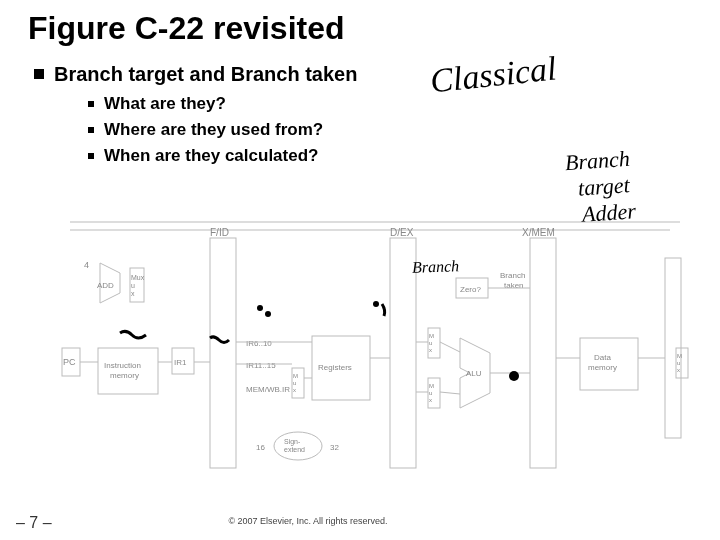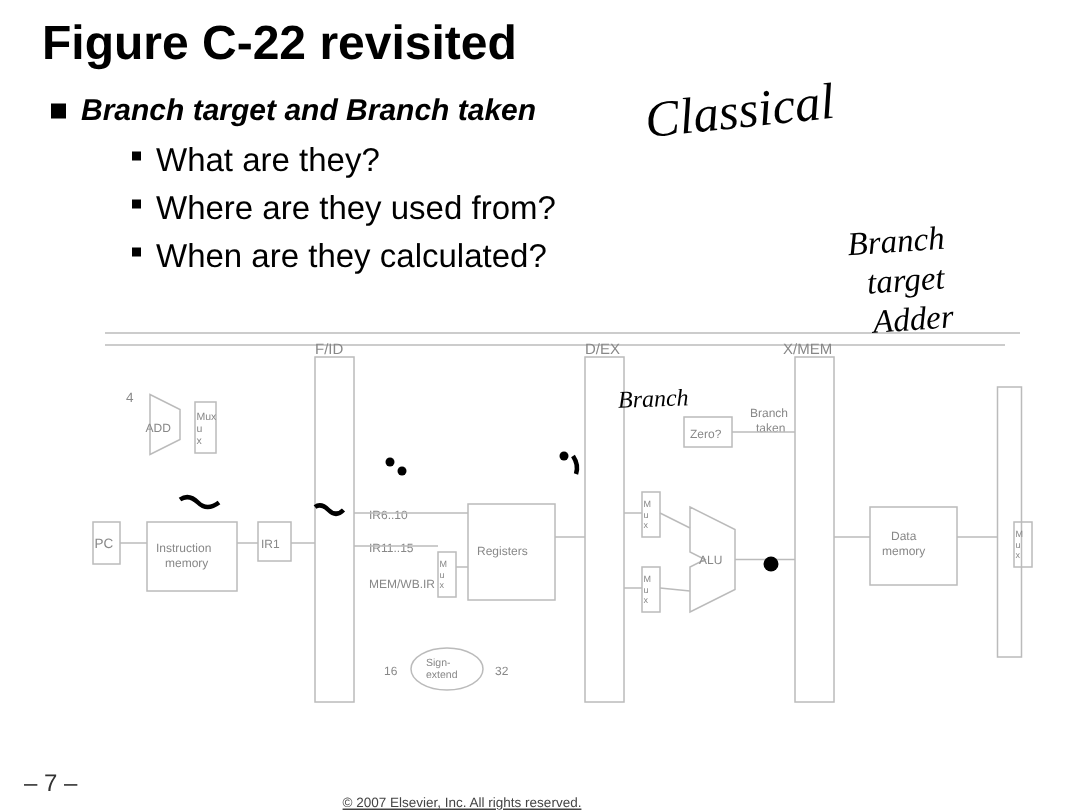--- a/index.html
+++ b/index.html
@@ -26,39 +26,38 @@
     margin: 0 0 8px 0;
   }
   .bullet-main {
     display: flex;
     align-items: flex-start;
     gap: 10px;
     font-size: 20px;
     font-weight: bold;
     margin-left: 6px;
     margin-top: 16px;
-    font-style: italic;
   }
   .bullet-main .sq {
     width: 10px;
     height: 10px;
     background: #000;
     margin-top: 6px;
     flex: 0 0 auto;
   }
   .sub-list {
     margin-left: 60px;
     margin-top: 8px;
   }
   .bullet-sub {
     display: flex;
     align-items: flex-start;
     gap: 10px;
-    font-size: 22px;
-    font-weight: normal;
+    font-size: 17px;
+    font-weight: bold;
     margin-bottom: 6px;
   }
   .bullet-sub .sq {
     width: 6px;
     height: 6px;
     background: #000;
     margin-top: 7px;
     flex: 0 0 auto;
   }
   .diagram-area {
@@ -81,24 +80,23 @@
     position: absolute;
     left: 16px;
     bottom: 8px;
     font-size: 16px;
     color: #333;
   }
   .copyright {
     position: absolute;
     left: 50%;
     transform: translateX(-50%);
-    bottom: 0;
+    bottom: 14px;
     font-size: 9px;
     color: #444;
-    text-decoration: underline;
   }
   
   .hand {
     position: absolute;
     font-family: "Comic Sans MS", "Segoe Script", cursive;
     color: #000;
     transform: rotate(-6deg);
     white-space: nowrap;
     pointer-events: none;
   }

